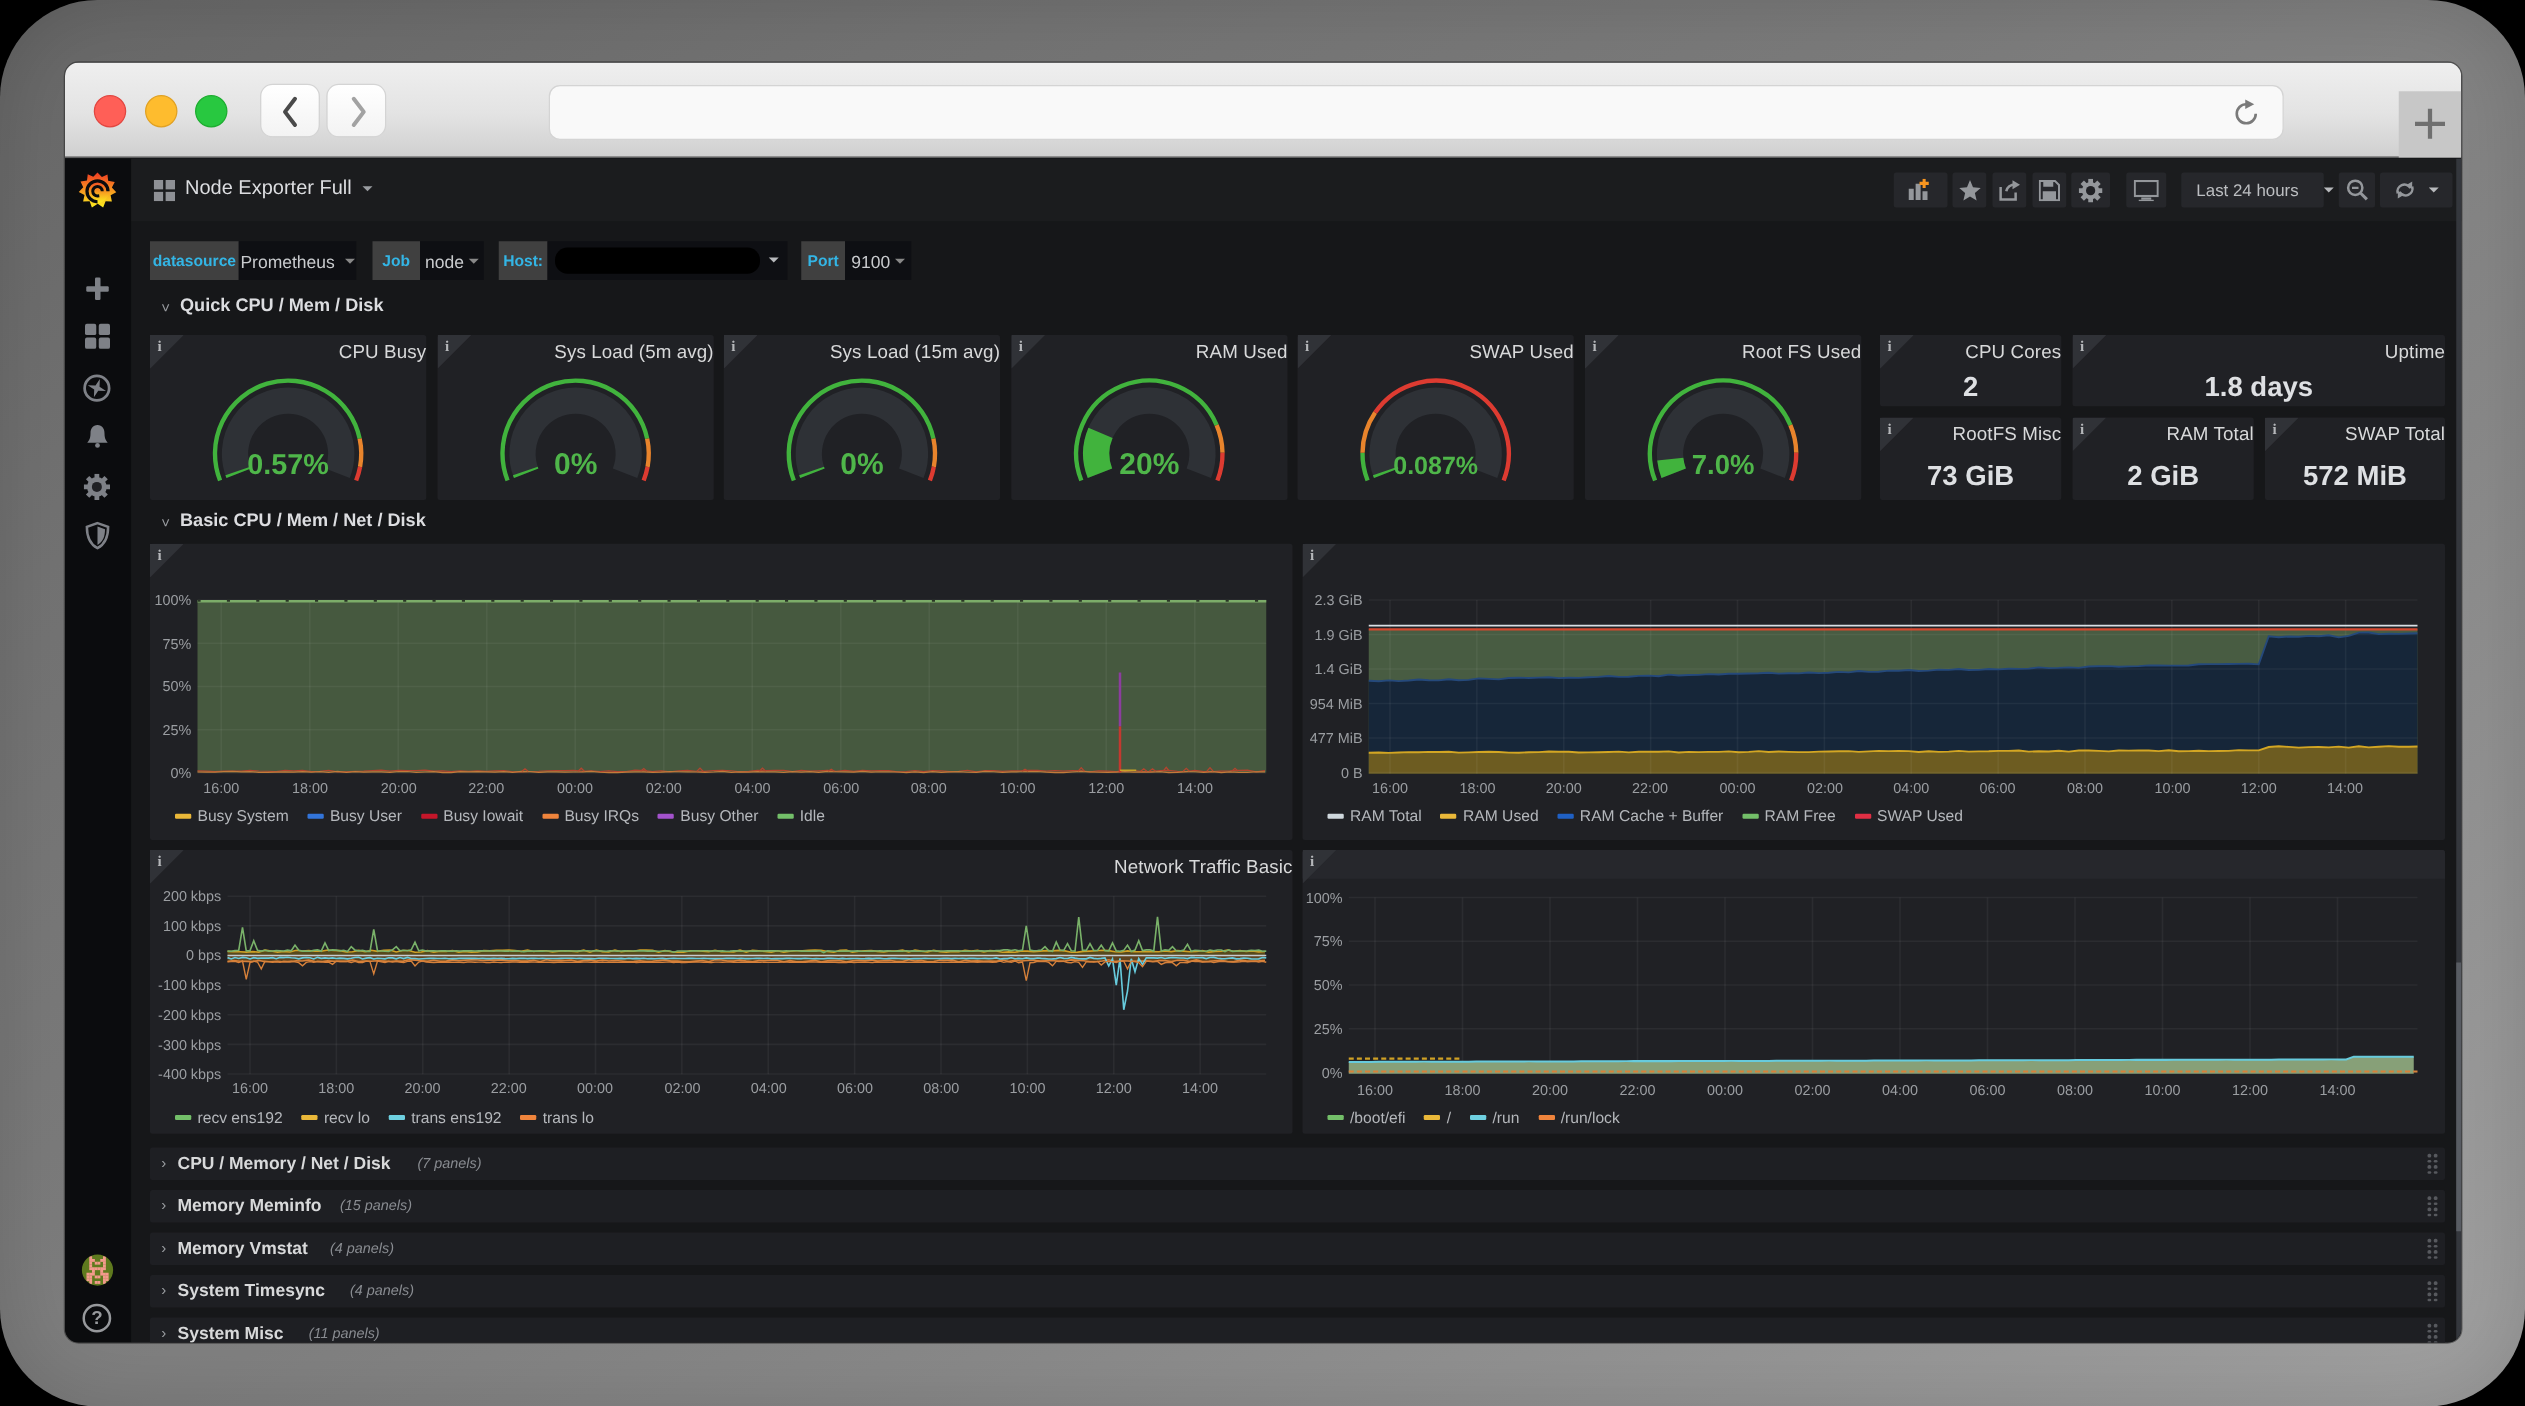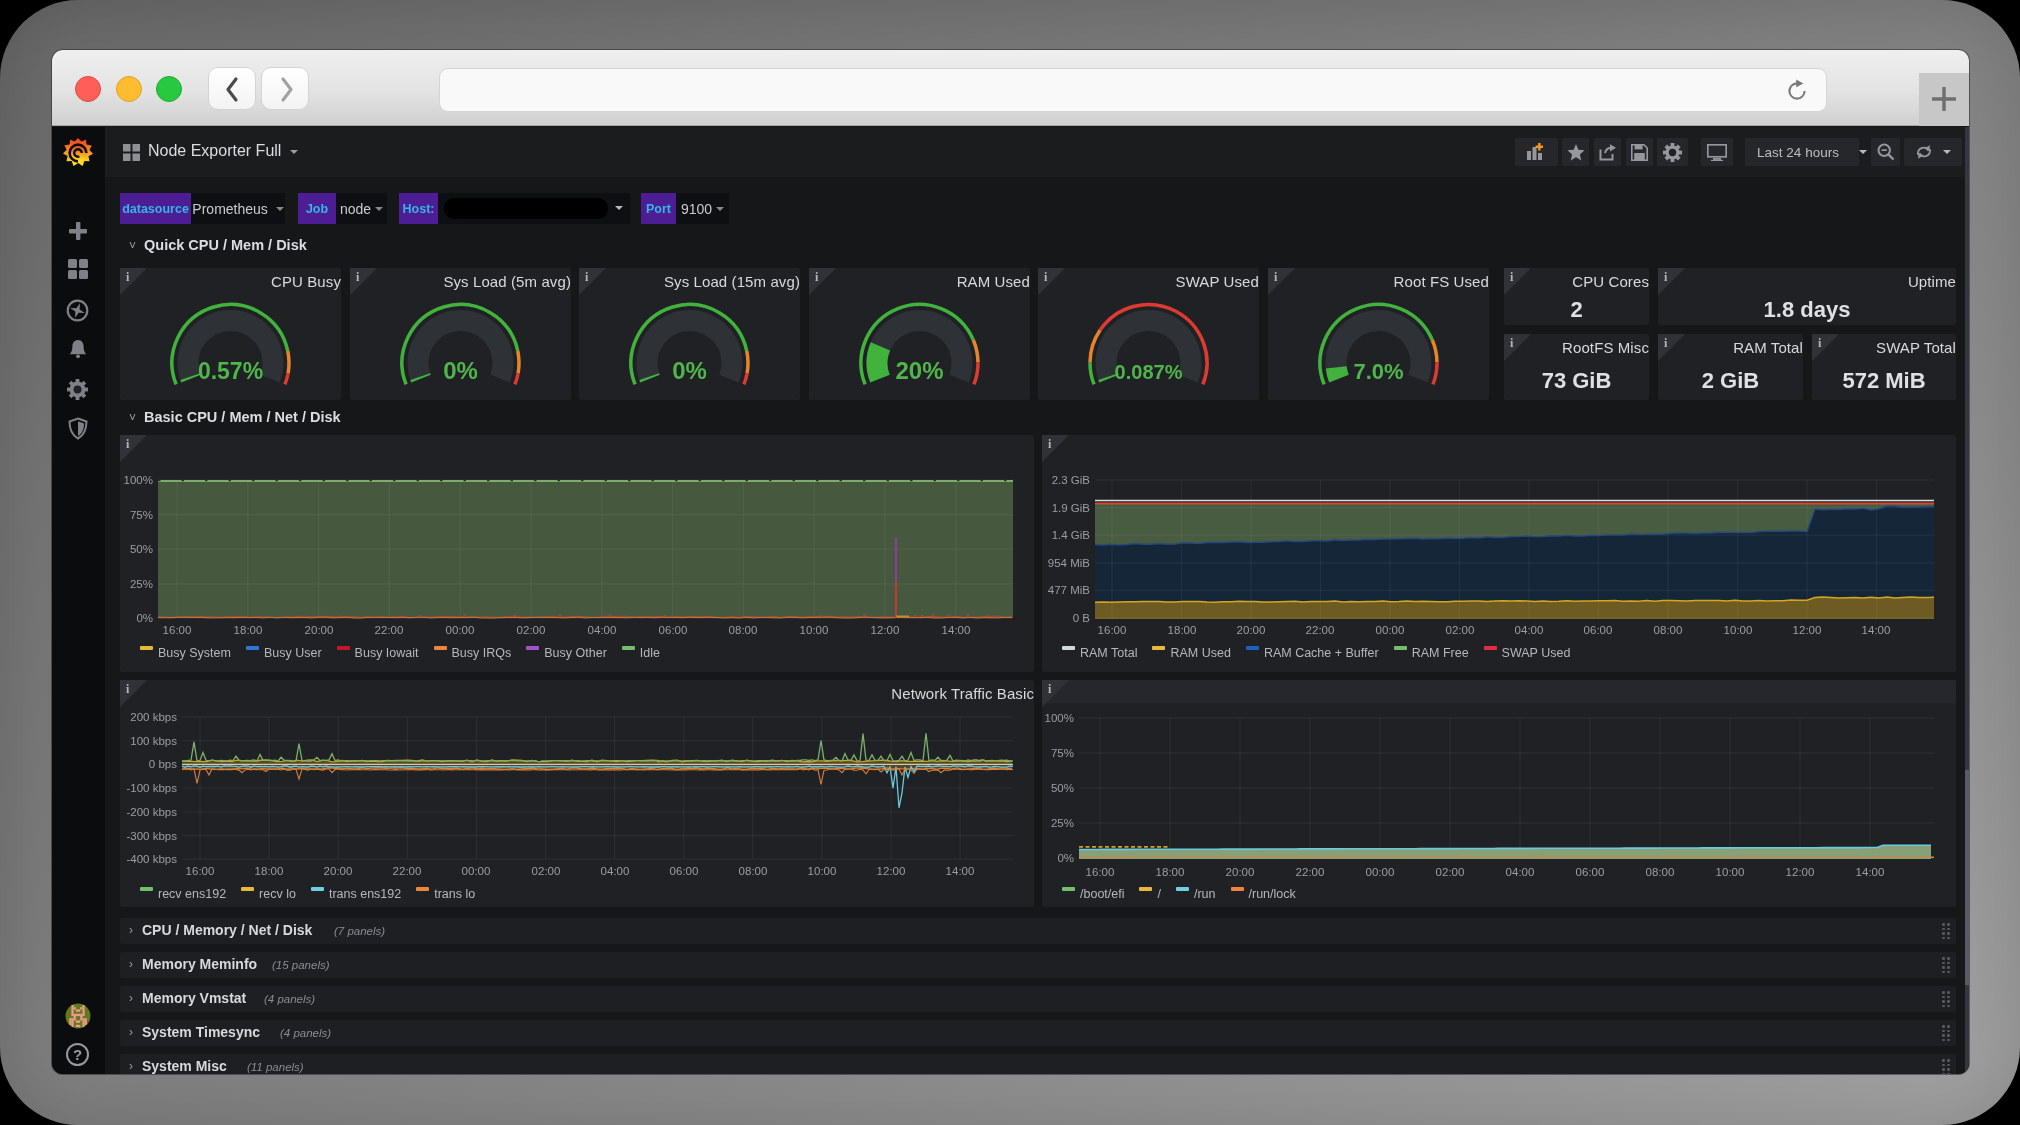--- a/index.html
+++ b/index.html
@@ -11,31 +11,31 @@
   background:linear-gradient(#efefef 0%,#e3e3e3 55%,#d0d0d0 100%); border-bottom:1px solid #a6a6a6; }
 .tl { position:absolute; top:26px; width:26px; height:26px; border-radius:50%; }
 #navbtns { position:absolute; left:156px; top:17px; }
 .navbtn { position:absolute; top:0; width:48px; height:43px; background:linear-gradient(#ffffff,#f3f3f3); border:1px solid #d4d4d4; border-radius:10px; }
 #urlbar { position:absolute; left:387px; top:18px; width:1388px; height:44px; background:#f9f9f9; border:1px solid #d4d4d4; border-radius:9px; }
 #plusbox { position:absolute; right:0; top:23px; width:50px; height:53px; background:#c7c7c7; }
 #side { position:absolute; left:0; top:77px; width:53px; height:947px; background:#0b0c0e; }
 #main { position:absolute; left:53px; top:77px; width:1864px; height:947px; background:#161719; }
 #navbar { position:absolute; left:0; top:0; width:100%; height:50px; background:#1b1c1e; }
 .navic { position:absolute; top:11px; height:28px; background:#26272b; border-radius:2px; display:flex; align-items:center; justify-content:center; }
-.vlabel { position:absolute; height:31px; background:#4c1d95; color:#33b5e5; font-size:12.5px; font-weight:bold; display:flex; align-items:center; justify-content:center; }
+.vlabel { position:absolute; height:31px; background:#404040; color:#33b5e5; font-size:12.5px; font-weight:bold; display:flex; align-items:center; justify-content:center; }
 .vvalue { position:absolute; height:31px; background:#0e0f13; color:#c9cbce; font-size:14px; display:flex; align-items:center; justify-content:center; }
 .sechead { position:absolute; color:#dcdde0; font-size:14.5px; font-weight:bold; }
 .schev { position:absolute; color:#9a9da1; font-size:12px; }
 .panel { position:absolute; background:#202125; border-radius:2px; }
 .ptitle { position:absolute; left:0; right:0; top:5px; text-align:right; color:#d8d9da; font-size:15px; font-weight:500; letter-spacing:0.1px; }
 .cinfo { position:absolute; left:0; top:0; width:27px; height:27px; background:#303237; clip-path:polygon(0 0,100% 0,0 100%); }
 .ci { position:absolute; left:6px; top:2px; color:#b5b7ba; font-size:12px; font-weight:bold; font-family:"Liberation Serif",serif; }
 .statval { position:absolute; left:0; right:0; text-align:center; color:#dee0e3; font-size:22px; font-weight:bold; }
 .legend { position:absolute; display:flex; gap:15px; color:#b4b7bb; font-size:12.5px; white-space:nowrap; }
-.litem { display:flex; align-items:flex-start; gap:5px; }
+.litem { display:flex; align-items:center; gap:5px; }
 .lsw { display:inline-block; width:13px; height:4px; border-radius:1px; }
 .row { position:absolute; background:#1e1f23; border-radius:2px; color:#d8d9da; }
 .rowt { position:absolute; left:22px; top:4px; font-size:14px; font-weight:bold; }
 .rowp { position:absolute; top:7px; font-size:11.5px; font-style:italic; color:#898c91; }
 .rchev { position:absolute; left:9px; top:5px; color:#9a9da1; font-size:12px; }
 .caret { display:inline-block; width:0; height:0; border-left:4px solid transparent; border-right:4px solid transparent; border-top:4.5px solid #b7b9bc; vertical-align:middle; }
 .dots { position:absolute; width:9px; height:16px; }
 .dots i { position:absolute; width:2.5px; height:2.5px; background:#57595e; border-radius:50%; }
 #scrollbar { position:absolute; left:1913px; top:77px; width:4px; height:947px; background:#34373d; }
 #sthumb { position:absolute; left:1913px; top:720px; width:4px; height:215px; background:#585c63; }

